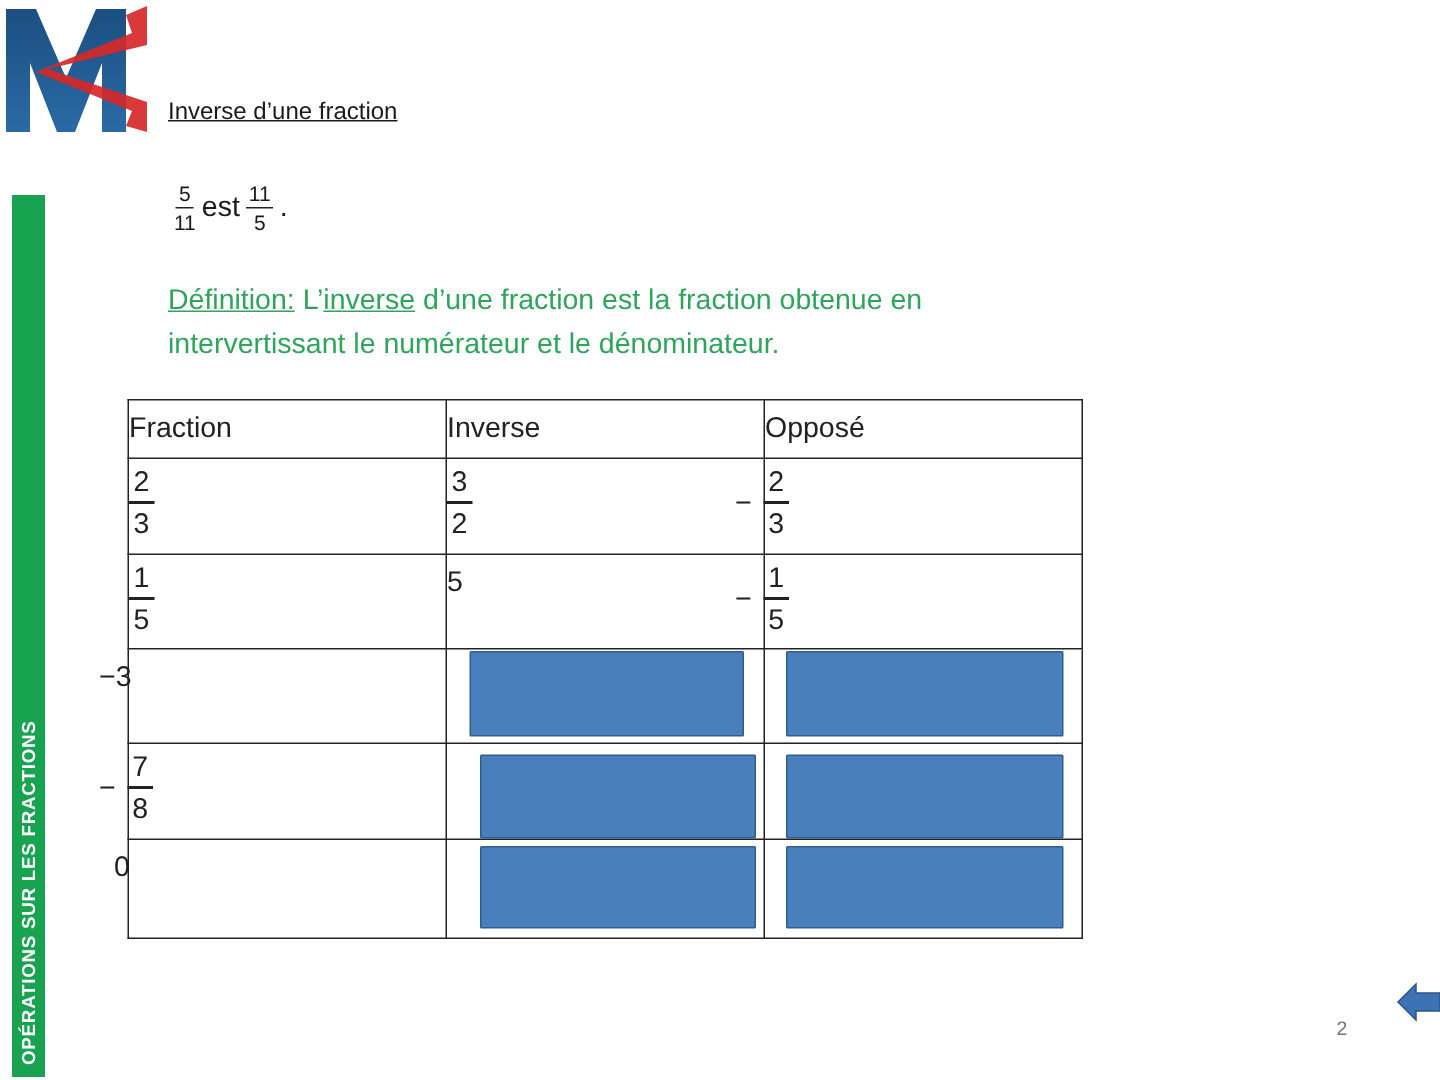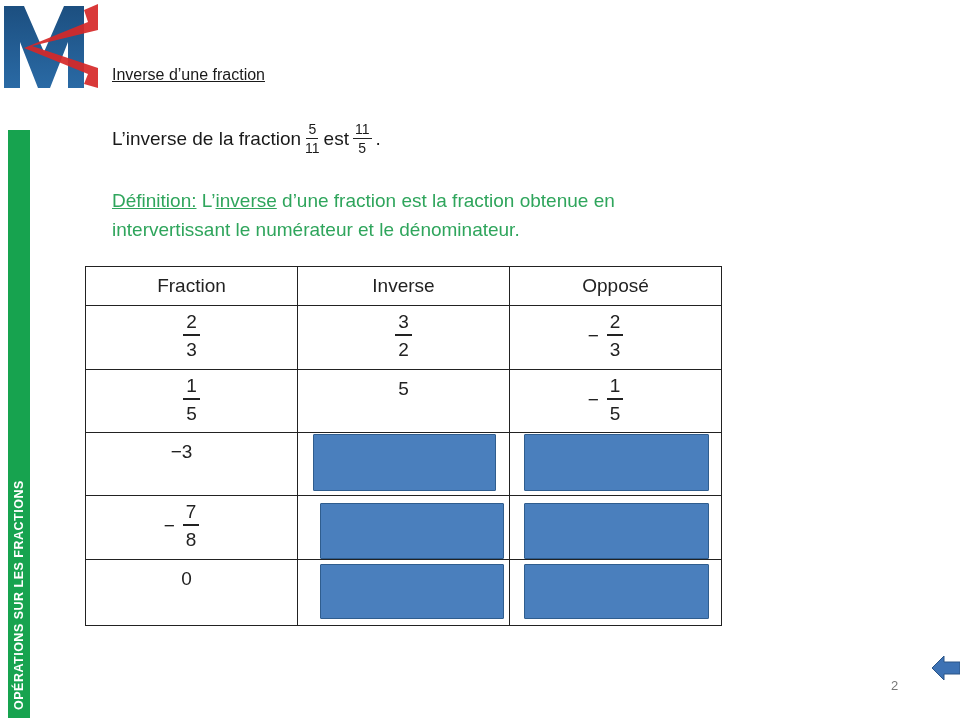--- a/index.html
+++ b/index.html
@@ -12,21 +12,21 @@
   .frac .num { font-size:14px; padding:0 2px 2px; border-bottom:1.5px solid #222; }
   .frac .den { font-size:14px; padding-top:2px; }
   .definition { position:absolute; left:112px; top:186px; width:600px; font-size:19px; line-height:29px; color:#2fa55c; }
   .definition u { text-decoration:underline; }
   .sidebar { position:absolute; left:8px; top:130px; width:22px; height:588px; background:#17a34f; }
   .sidebar-label { position:absolute; left:8px; top:718px; transform-origin:0 0; transform:rotate(-90deg);
                    width:260px; height:22px; color:#fff; font-weight:bold; font-size:12.5px; line-height:22px;
                    letter-spacing:0.5px; white-space:nowrap; padding-left:8px; box-sizing:border-box; }
   table.grid { position:absolute; left:85px; top:266px; border-collapse:collapse; }
   table.grid td, table.grid th { border:1.5px solid #222; width:211px; font-weight:normal; font-size:19px;
-                                 text-align:center; vertical-align:top; position:relative; padding:0; }
+                                 text-align:left; vertical-align:top; position:relative; padding:0; }
   table.grid th { height:38px; line-height:38px; }
   .cell-frac { display:inline-flex; align-items:center; margin-top:6px; }
   .cell-frac .sign { margin-right:8px; font-size:19px; }
   .cell-frac .f { display:inline-flex; flex-direction:column; align-items:center; line-height:1; }
   .cell-frac .f .n { font-size:19px; padding:0 3px 3px; border-bottom:2px solid #222; }
   .cell-frac .f .d { font-size:19px; padding-top:4px; }
   .plain { display:inline-block; margin-top:8px; }
   .answer-box { position:absolute; background:#4a7fbd; border:1.5px solid #2f5d8e; border-radius:1px; }
   .page-num { position:absolute; left:891px; top:678px; font-size:13px; color:#777; }
   .back-arrow { position:absolute; left:931px; top:654px; width:30px; height:28px; cursor:pointer; }
@@ -41,21 +41,20 @@
         <stop offset="1" stop-color="#2a6aa5"></stop>
     </linearGradient>
   </defs>
   <polygon points="2,4 22,4 42,50 62,4 82,4 82,86 66,86 66,40 48,86 36,86 18,40 18,86 2,86" fill="url(#mg)"></polygon>
   <polygon points="96,2 96,28 30,44 96,66 96,86 82,82 86,72 22,46 86,20 82,8" fill="#d62828" opacity="0.92"></polygon>
 </svg>
 
 <div class="title">Inverse d’une fraction</div>
 
 <div class="intro">
-  <span>L’inverse de la fraction</span>
   <span class="frac">
     <span class="num">5</span>
     <span class="den">11</span>
   </span>
   <span>est</span>
   <span class="frac">
     <span class="num">11</span>
     <span class="den">5</span>
   </span>
   <span>.</span>

